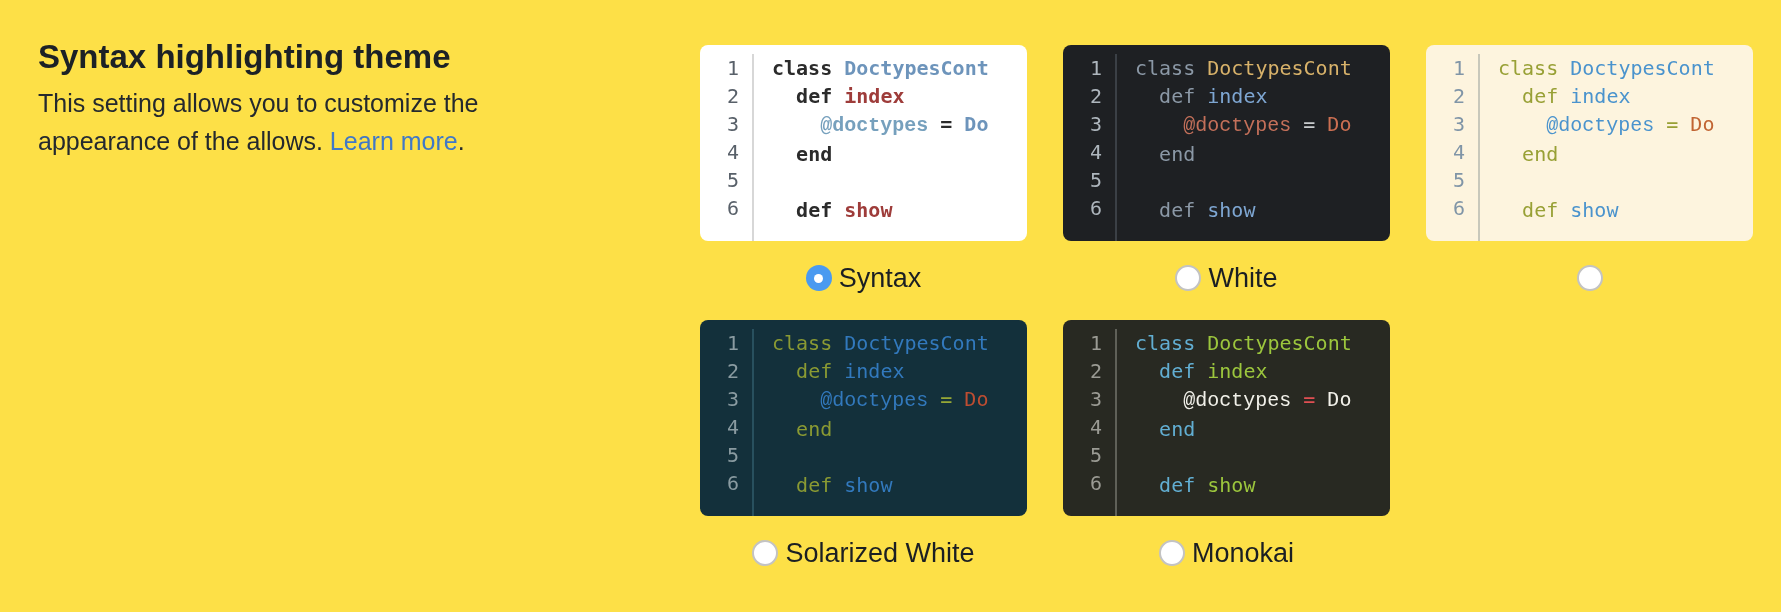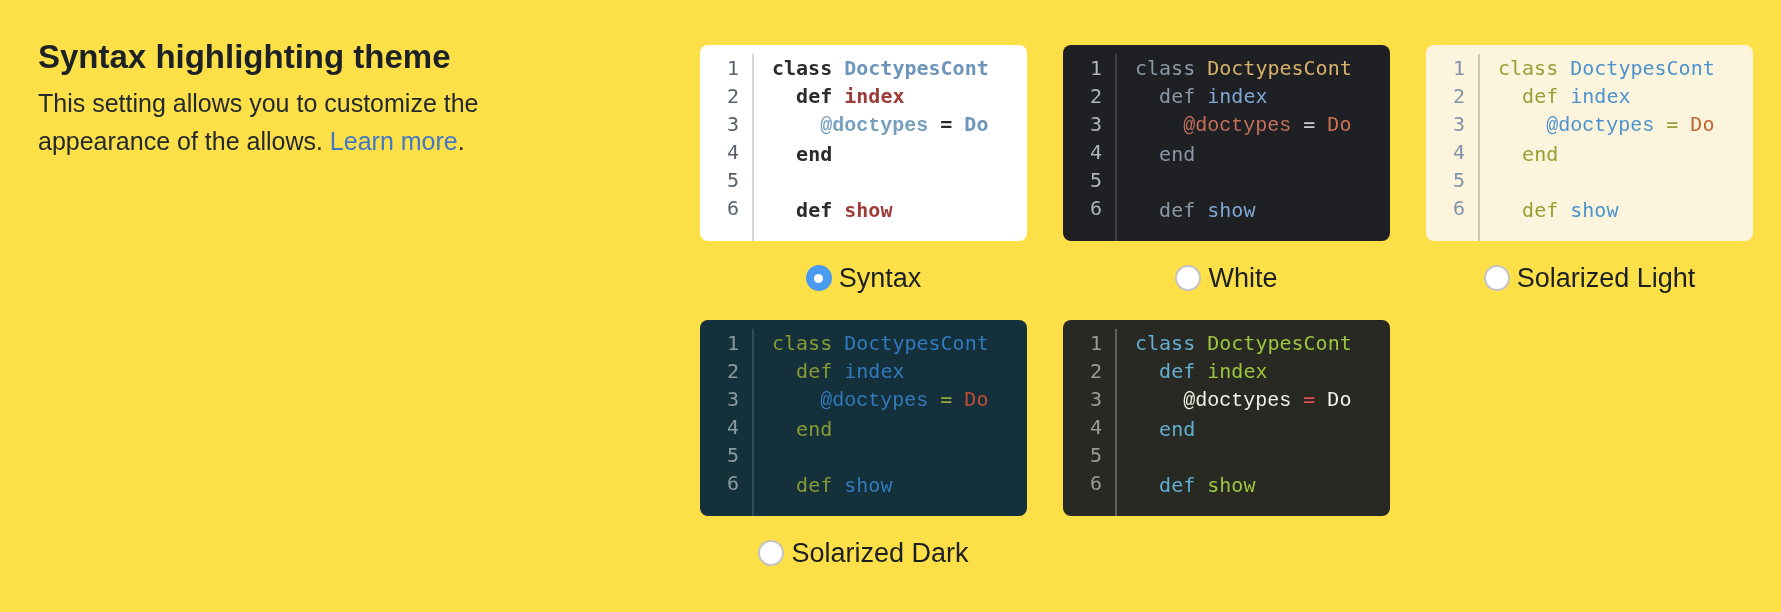--- a/index.html
+++ b/index.html
@@ -198,21 +198,20 @@
             <div class="code-line"><span class="tok-keyword">class </span><span class="tok-class">DoctypesCont</span></div>
             <div class="code-line"><span>  </span><span class="tok-keyword">def </span><span class="tok-function">index</span></div>
             <div class="code-line"><span>    </span><span class="tok-variable">@doctypes</span><span> </span><span class="tok-operator">=</span><span> </span><span class="tok-constant">Do</span></div>
             <div class="code-line"><span>  </span><span class="tok-keyword">end</span></div>
             <div class="code-line"> </div>
             <div class="code-line"><span>  </span><span class="tok-keyword">def </span><span class="tok-function">show</span></div>
           </div>
     </div>
     <div class="radio-row">
       <span class="radio"></span>
-      <span class="radio-label">Solarized Light</span>
     </div>
   </div>
       <div class="theme-card">
     <div class="code-box" style="--bg: #13303b; --gutter: #8a9ba1; --divider: #28505e; --kw: #8a9a33; --cls: #3279bd; --fn: #3279bd; --vr: #3279bd; --op: #96a836; --cn: #bf4d31; color: rgb(147, 161, 161);">
       <div class="gutter">
             <div class="ln">1</div>
             <div class="ln">2</div>
             <div class="ln">3</div>
             <div class="ln">4</div>
             <div class="ln">5</div>
@@ -222,21 +221,21 @@
             <div class="code-line"><span class="tok-keyword">class </span><span class="tok-class">DoctypesCont</span></div>
             <div class="code-line"><span>  </span><span class="tok-keyword">def </span><span class="tok-function">index</span></div>
             <div class="code-line"><span>    </span><span class="tok-variable">@doctypes</span><span> </span><span class="tok-operator">=</span><span> </span><span class="tok-constant">Do</span></div>
             <div class="code-line"><span>  </span><span class="tok-keyword">end</span></div>
             <div class="code-line"> </div>
             <div class="code-line"><span>  </span><span class="tok-keyword">def </span><span class="tok-function">show</span></div>
           </div>
     </div>
     <div class="radio-row">
       <span class="radio"></span>
-      <span class="radio-label">Solarized Dark</span>
+      <span class="radio-label">Solarized White</span>
     </div>
   </div>
       <div class="theme-card">
     <div class="code-box" style="--bg: #282922; --gutter: #9b9b94; --divider: #5f6058; --kw: #62aed2; --cls: #9cc63d; --fn: #9cc63d; --vr: #f2f1ea; --op: #df4f53; --cn: #f2f1ea; color: rgb(242, 241, 234);">
       <div class="gutter">
             <div class="ln">1</div>
             <div class="ln">2</div>
             <div class="ln">3</div>
             <div class="ln">4</div>
             <div class="ln">5</div>
@@ -244,16 +243,20 @@
           </div>
       <div class="code">
             <div class="code-line"><span class="tok-keyword">class </span><span class="tok-class">DoctypesCont</span></div>
             <div class="code-line"><span>  </span><span class="tok-keyword">def </span><span class="tok-function">index</span></div>
             <div class="code-line"><span>    </span><span class="tok-variable">@doctypes</span><span> </span><span class="tok-operator">=</span><span> </span><span class="tok-constant">Do</span></div>
             <div class="code-line"><span>  </span><span class="tok-keyword">end</span></div>
             <div class="code-line"> </div>
             <div class="code-line"><span>  </span><span class="tok-keyword">def </span><span class="tok-function">show</span></div>
           </div>
     </div>
+    <div class="radio-row">
+      <span class="radio"></span>
+      <span class="radio-label">Monokai</span>
+    </div>
   </div>
     </div>
 
 </div>
 
 </body></html>

